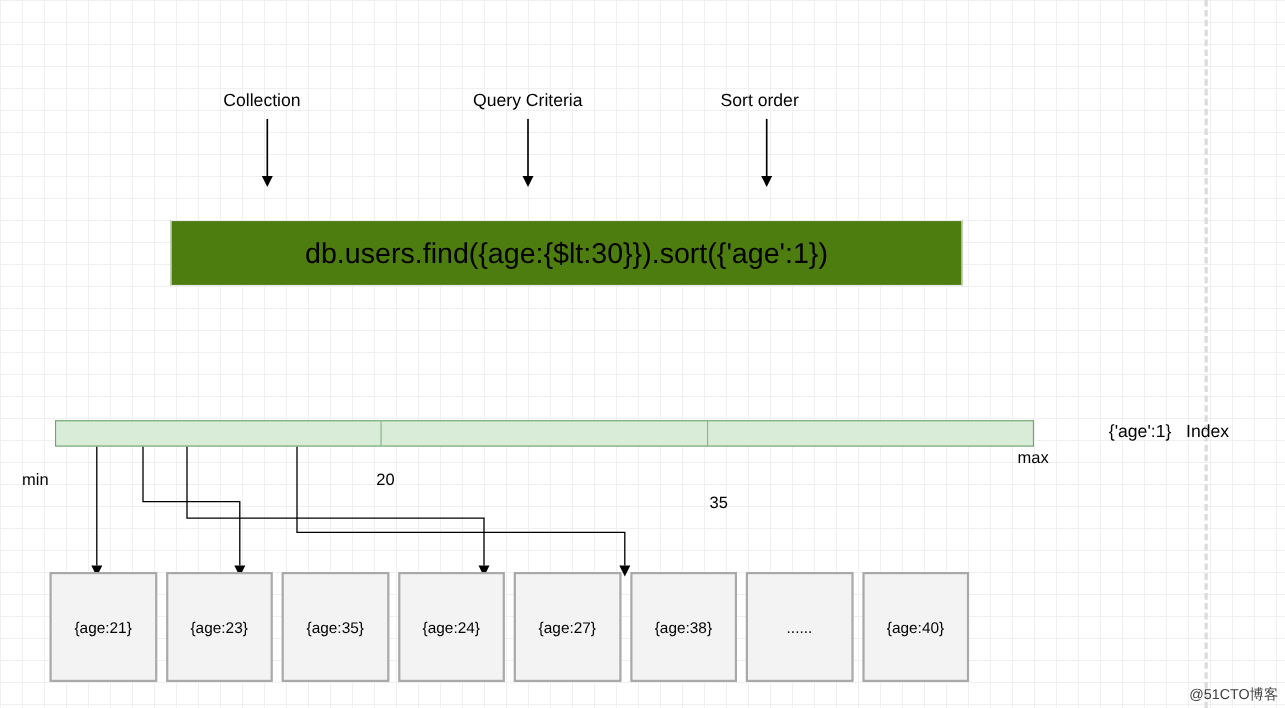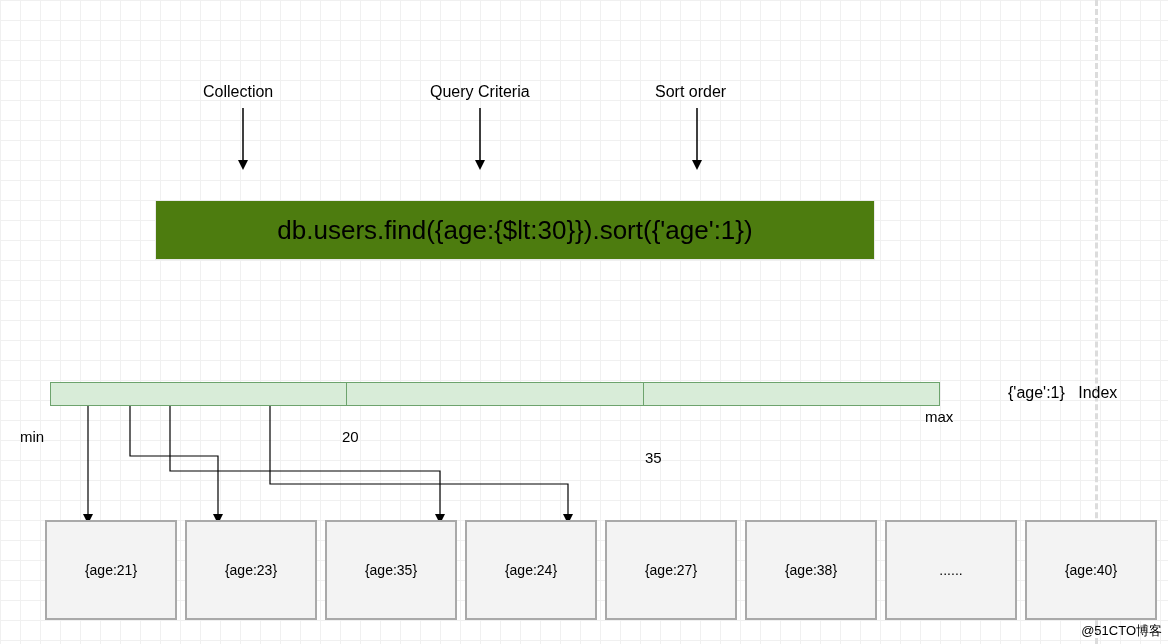--- a/index.html
+++ b/index.html
@@ -65,21 +65,21 @@
     }
     .tick-label {
       position: absolute;
       font-size: 15px;
       color: #000;
     }
     .doc-row {
       position: absolute;
       left: 45px;
       top: 520px;
-      width: 1112px;
+      width: 836px;
       height: 100px;
       display: flex;
       gap: 8px;
     }
     .doc-box {
       flex: 1;
       border: 2px solid #a9a9a9;
       background: #f3f3f3;
       display: flex;
       align-items: center;
@@ -93,21 +93,21 @@
       left: 1095px;
       top: 0;
       width: 1px;
       height: 644px;
       border-left: 3px dashed #dcdcdc;
     }
     .watermark {
       position: absolute;
       right: 6px;
       bottom: 4px;
-      color: #000000;
+      color: #404040;
       font-size: 13px;
     }
   </style>
 </head>
 <body>
 
 <div class="dashed-edge"></div>
 
 <div class="label" style="left:203px; top:83px;">Collection</div>
 <div class="label" style="left:430px; top:83px;">Query Criteria</div>

